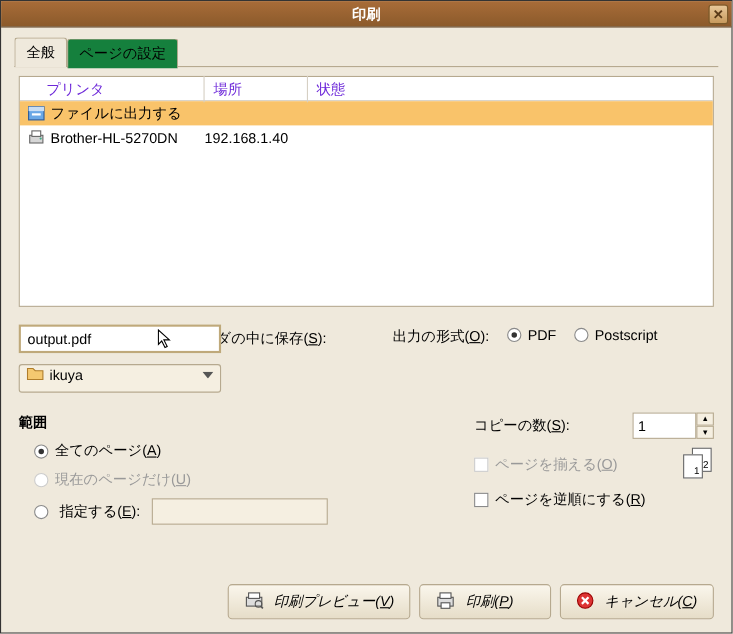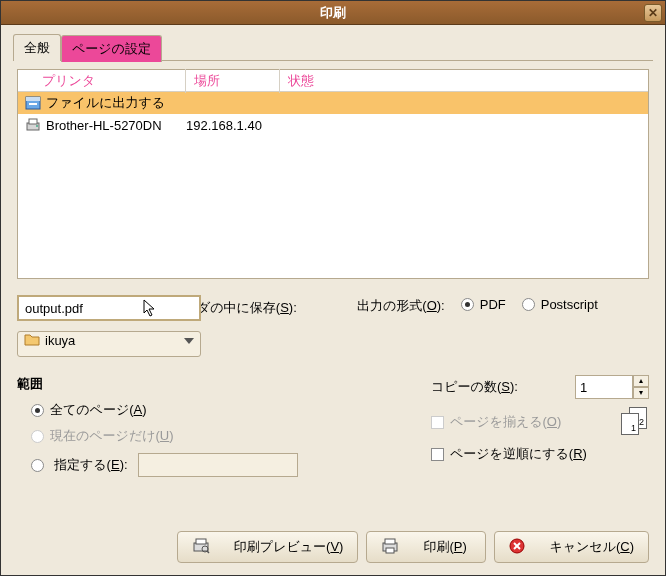--- a/index.html
+++ b/index.html
@@ -19,28 +19,28 @@
     display:flex;align-items:center;justify-content:center;
     color:#5a3a18; font-weight:bold; font-size:12px;
   }
   .content { flex: 1; padding: 10px 12px 8px 12px; display: flex; flex-direction: column; }
   .tabrow { display: flex; align-items: flex-end; position: relative; height: 26px; }
   .tab {
     padding: 4px 10px; border: 1px solid #b6a98f; border-bottom: none;
     background: #efe9dc; margin-right: 0px; position: relative; z-index: 2;
     border-top-left-radius:3px; border-top-right-radius:3px;
   }
-  .tab.inactive { background: #ec4899; z-index:1; top:1px; }
+  .tab.inactive { background: #15803d; z-index:1; top:1px; }
   .tabline { position:absolute; left:0; right:0; bottom:0; height:1px; background:#b6a98f; z-index:0;}
   .tabbody { border: none; padding: 8px 4px 0 4px; flex:1; display:flex; flex-direction:column; }
   .printerlist {
     background:#fff; border:1px solid #b6a98f; height: 210px;
   }
   .plh { display:flex; height:22px; align-items:center; border-bottom:1px solid #d6d0c4;}
-  .plh div { padding: 3px 8px; border-right:1px solid #d6d0c4; color:#ec4899;}
+  .plh div { padding: 3px 8px; border-right:1px solid #d6d0c4; color:#6d28d9;}
   .plh .c1 { width: 168px; padding-left:24px;}
   .plh .c2 { width: 94px;}
   .plh .c3 { flex:1; border-right:none;}
   .plrow { display:flex; height:22px; align-items:center; padding:10px 6px;}
   .plrow.sel { background:#f9c36a;}
   .plrow .ic { width:18px; display:flex; justify-content:center;}
   .plrow .nm { width:144px; padding-left:4px;}
   .plrow .lc { width:94px;}
   .formarea { margin-top: 16px; display:flex; gap: 16px;}
   .leftform { display:grid; grid-template-columns: 140px 184px; row-gap: 10px; align-items:center;}
@@ -70,21 +70,21 @@
   .spin .btns span { width:16px; height:12px; border:1px solid #b6a98f; background:#f5efe1; font-size:8px; text-align:center; line-height:10px;}
   .dim { color:#999;}
   .pageic { width:28px; height:30px; position:relative; margin-left:6px;}
   .pageic .p1, .pageic .p2 { position:absolute; width:18px; height:22px; border:1px solid #666; background:#fff; font-size:9px; display:flex; align-items:flex-end; justify-content:flex-end; padding:1px 2px;}
   .pageic .p1 { top:6px; left:0;}
   .pageic .p2 { top:0; left:8px;}
   .btnbar { display:flex; justify-content:flex-end; gap:8px; padding: 10px 4px 4px 4px;}
   .btn {
     height:32px; padding: 0 14px; border:1px solid #b6a98f; border-radius:4px;
     background: linear-gradient(#faf6ec, #e6ddc8);
-    display:flex; align-items:center; gap:24px;
+    display:flex; align-items:center; gap:9px;font-style:italic;
   }
   .ul { text-decoration: underline;}
   .cursor { position:absolute; pointer-events:none;}
   .copyrow { display:flex; align-items:center; justify-content:space-between; gap:10px;}
 </style>
 </head>
 <body>
 
 <div class="window">
   <div class="titlebar">

